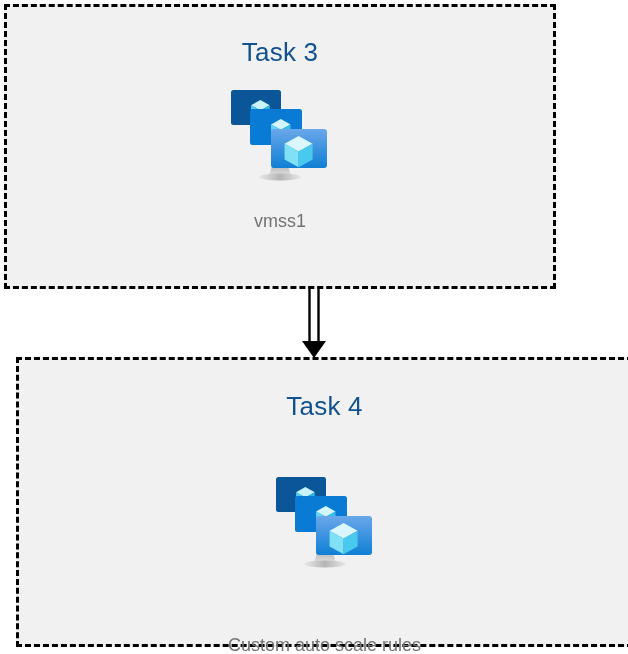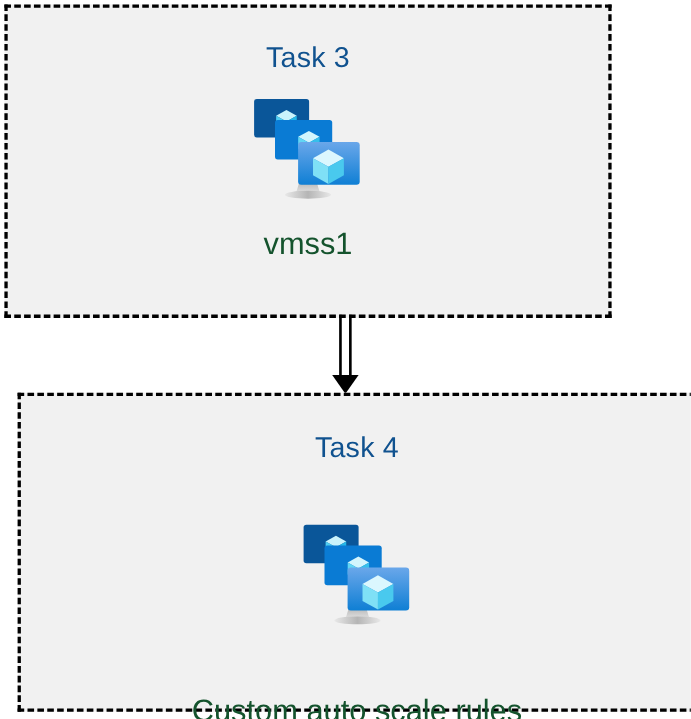--- a/index.html
+++ b/index.html
@@ -51,22 +51,22 @@
     font-size: 26px;
     line-height: 1;
     letter-spacing: 0.2px;
     text-align: center;
     white-space: nowrap;
   }
   #box-task3 .task-title { margin-top: 32px; }
   #box-task4 .task-title { margin-top: 33px; }
 
   .caption {
-    color: #14532d;
-    font-size: 28px;
+    color: #737373;
+    font-size: 18px;
     line-height: 31px;
     text-align: left;
     white-space: nowrap;
   }
   #box-task3 .caption-block { margin-top: 22px; }
   #box-task4 .caption-block { margin-top: 27px; }
 
   
   .vmss-icon {
     position: relative;

